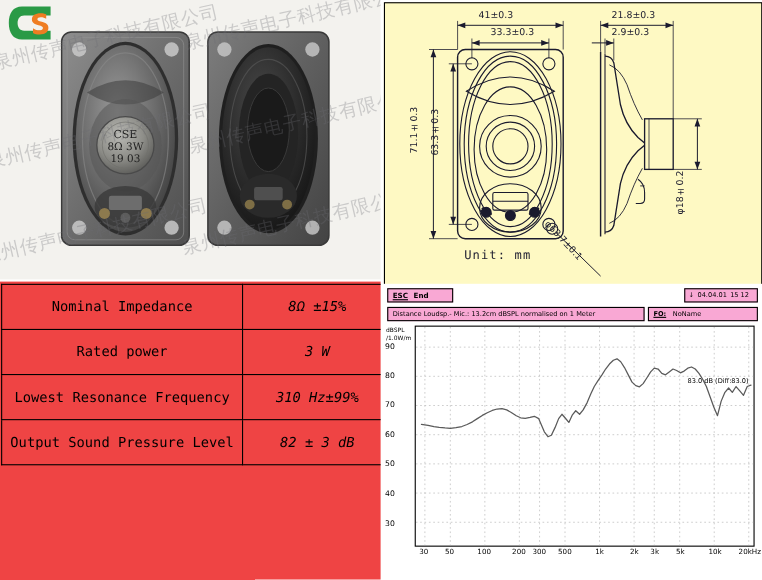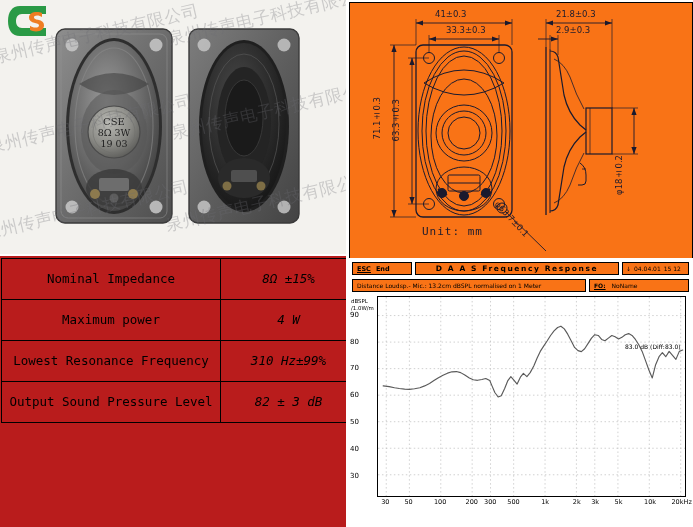--- a/index.html
+++ b/index.html
@@ -27,27 +27,27 @@
   #photo-panel {
     left: 0; top: 0;
     width: 346px; height: 254px;
     background: #f3f2ee;
     overflow: hidden;
   }
   #drawing-panel {
     left: 349px; top: 2px;
     width: 344px; height: 316px;
     border: 1.5px solid #000;
-    background: #f97316;
+    background: #fef9c3;
     overflow: hidden;
   }
   #spec-panel {
     left: 0; top: 256px;
     width: 346px; height: 271px;
-    background: #b91c1c;
+    background: #ef4444;
     overflow: hidden;
   }
   #chart-panel {
     left: 348px; top: 258px;
     width: 345px; height: 269px;
     background: #fff;
     overflow: hidden;
   }
 
   
@@ -105,21 +105,21 @@
     color: #000;
   }
   #spec-table td.k { width: 212px; height: 36px; }
   #spec-table td.v { width: 129px; font-style: italic; }
 
   
   .chart-bar {
     position: absolute;
     box-sizing: border-box;
     border: 1.3px solid #000;
-    background: #f97316;
+    background: #f9a8d4;
     font-family: "DejaVu Sans", sans-serif;
     font-size: 6.5px;
     color: #000;
     display: flex;
     align-items: center;
     overflow: hidden;
     white-space: nowrap;
   }
   #bar-esc   { left: 4px;  top: 4px;  width: 60px;  height: 13px; padding-left: 4px; gap: 5px; }
   #bar-title { left: 67px; top: 4px;  width: 204px; height: 13px; justify-content: center; }
@@ -420,22 +420,22 @@
   </div>
 
   <div class="panel" id="spec-panel">
     <table id="spec-table">
       <tbody>
         <tr>
           <td class="k">Nominal Impedance</td>
           <td class="v">8Ω ±15%</td>
         </tr>
         <tr>
-          <td class="k">Maximum power</td>
-          <td class="v">4 W</td>
+          <td class="k">Rated power</td>
+          <td class="v">3 W</td>
         </tr>
         <tr>
           <td class="k">Lowest Resonance
 Frequency</td>
           <td class="v">310 Hz±99%</td>
         </tr>
         <tr>
           <td class="k">Output Sound Pressure
 Level</td>
           <td class="v">82 ± 3 dB</td>
@@ -444,23 +444,20 @@
     </table>
   </div>
 
   <div class="panel" id="chart-panel">
 
     <div class="chart-bar" id="bar-esc">
       <span class="esc-u">ESC</span>
       <span class="bold-sm">End</span>
     </div>
 
-    <div class="chart-bar" id="bar-title">
-      <span class="ttl">D A A S   Frequency Response</span>
-    </div>
 
     <div class="chart-bar" id="bar-stamp">
       <span>↓</span>
       <span>04.04.01</span>
       <span>15 12</span>
     </div>
 
     <div class="chart-bar" id="bar-dist">
       <span>Distance Loudsp.- Mic.: 13.2cm dBSPL normalised on 1 Meter</span>
     </div>

